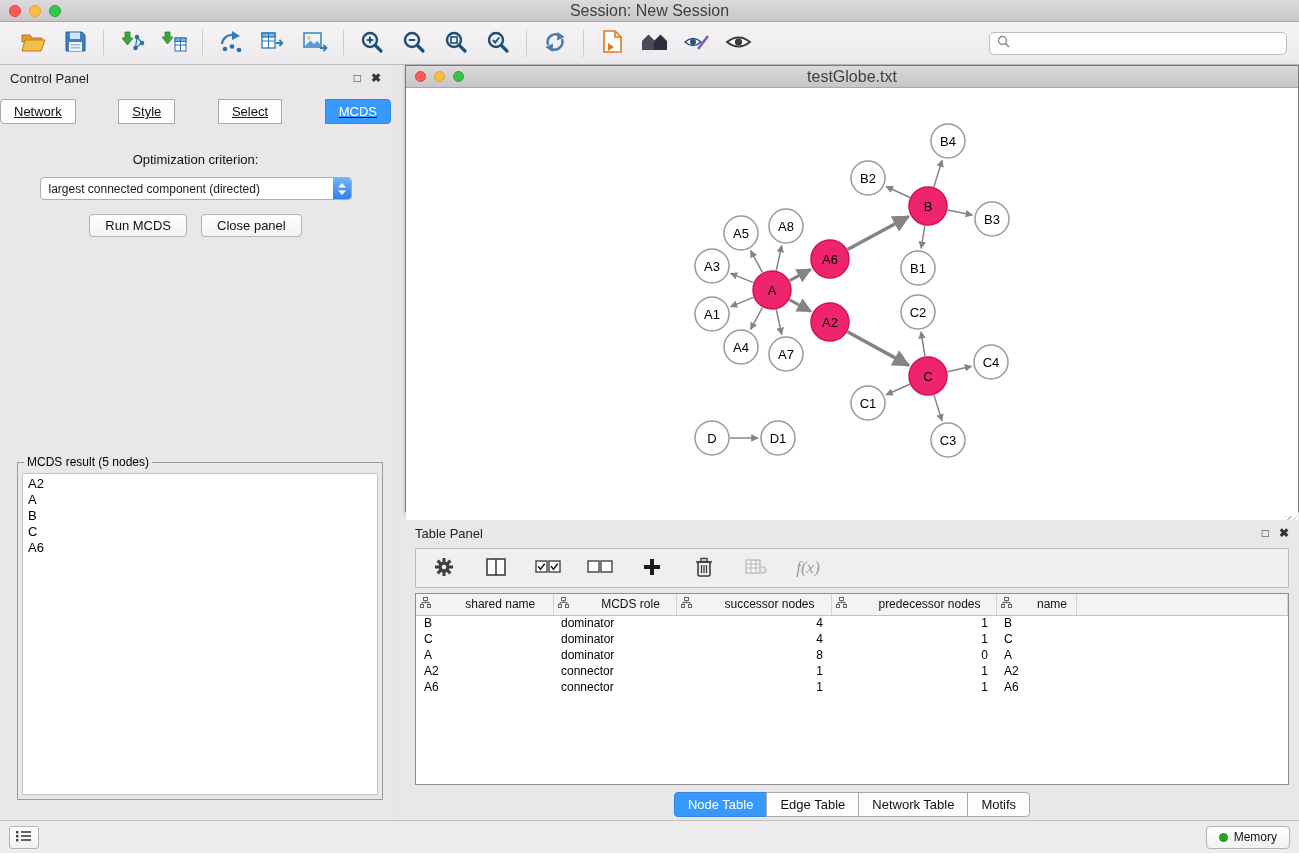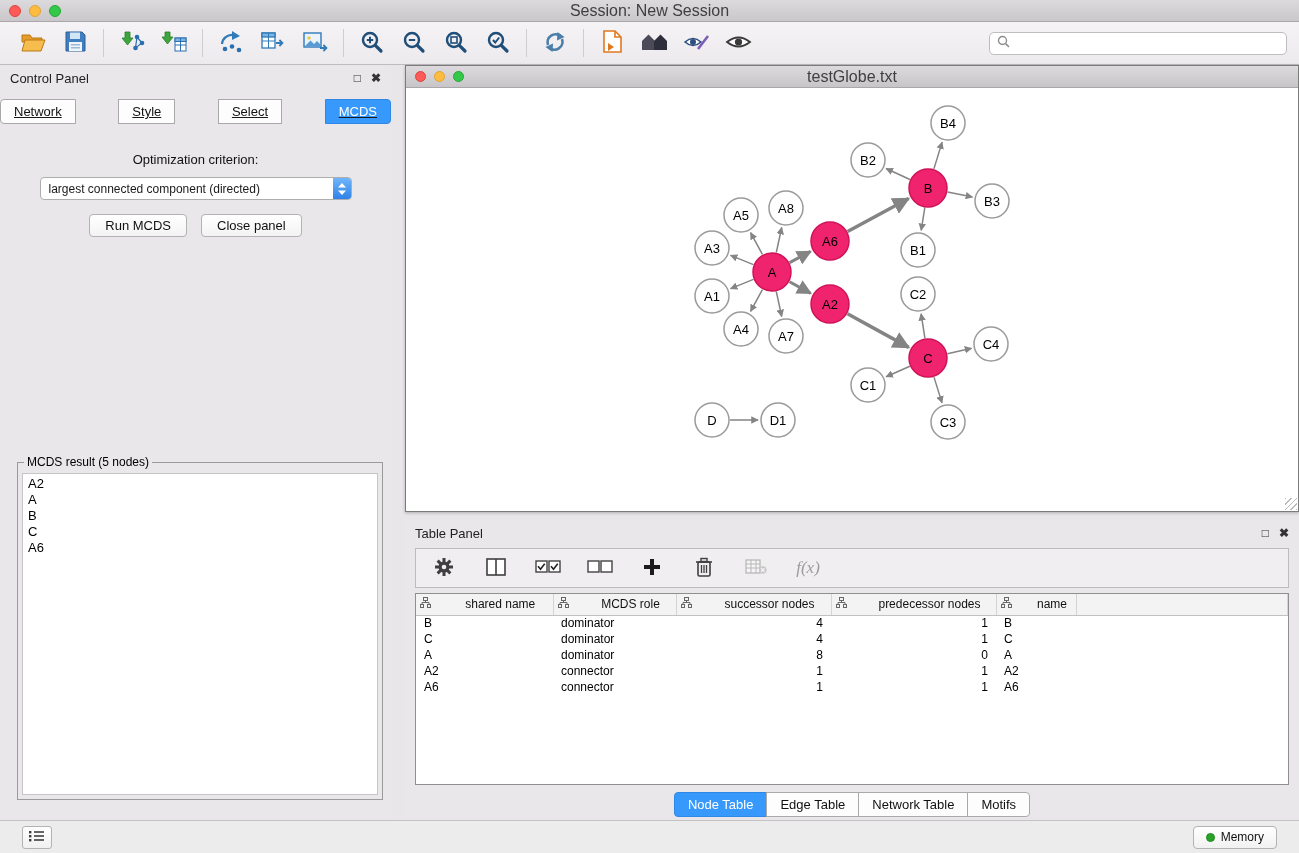--- a/index.html
+++ b/index.html
@@ -52,21 +52,21 @@
     border:1px solid #9a9a9a; padding:4px; font-size:12px; }
   .result-fieldset legend { font-size:12px; padding:0 3px; margin-left:2px; color:#000; }
   .result-list { background:#fff; border:1px solid #c6c6c6; width:100%; height:100%; overflow:auto; padding:2px 0; }
   .result-item { font-size:13px; padding:0 5px; line-height:16px; color:#000; }
 
   
   .network-window { position:absolute; left:405px; top:65px; width:894px; height:447px;
     border:1px solid #7b7b7b; background:#fff; box-shadow:0 1px 3px rgba(0,0,0,.25); }
   .nw-titlebar { height:22px; background:linear-gradient(#dcdadc,#c7c5c7); border-bottom:1px solid #a9a7a9;
     display:flex; align-items:center; justify-content:center; position:relative; }
-  .nw-content { position:relative; width:100%; height:423px; background:#fff; overflow:hidden; }
+  .nw-content { position:relative; width:100%; height:423px; background:#fff; overflow:hidden;margin-top:18px; }
   .nw-content svg { display:block; }
   .nw-content svg text { font-family:"Liberation Sans",sans-serif; }
   .grip { position:absolute; right:1px; bottom:1px; width:12px; height:12px;
     background:repeating-linear-gradient(135deg,#bbb 0 1px,transparent 1px 4px); }
 
   
   .table-panel { position:absolute; left:405px; top:520px; width:894px; height:296px; background:#e9e7e9; }
   .tp-toolbar { margin:2px 10px 0 10px; height:40px; background:#f0eef0; border:1px solid #bdbbbd;
     display:flex; align-items:center; padding:0 10px; gap:16px; }
   .tp-btn { width:36px; height:34px; display:flex; align-items:center; justify-content:center; background:transparent; border:none; }
@@ -76,21 +76,21 @@
   table.node-table th { height:21px; background:#f3f3f3; border-right:1px solid #d4d4d4; border-bottom:1px solid #c2c2c2;
     font-weight:normal; font-size:12px; color:#111; padding:0 4px; }
   table.node-table th .th-inner { display:flex; align-items:center; gap:21px; }
   table.node-table th .th-label { flex:1; text-align:center; white-space:nowrap; overflow:hidden; }
   table.node-table td { font-size:12px; height:16px; padding:0 8px; white-space:nowrap; color:#000; }
   td.num { text-align:right; padding-right:14px; }
   .tp-tabs { display:flex; justify-content:center; margin-top:7px; }
 
   
   .statusbar { position:absolute; left:0; bottom:0; width:100%; height:33px; background:#ececec;
-    border-top:1px solid #c3c3c3; display:flex; align-items:center; padding:0 22px; }
+    border-top:1px solid #c3c3c3; display:flex; align-items:center; padding:0 9px; }
   .list-btn { width:30px; height:23px; background:linear-gradient(#fff,#f0f0f0); border:1px solid #b3b3b3;
     border-radius:3px; display:flex; align-items:center; justify-content:center; }
   .memory-btn { margin-left:auto; height:23px; padding:0 12px; background:linear-gradient(#fff,#f1f1f1);
     border:1px solid #b3b3b3; border-radius:4px; display:flex; align-items:center; gap:6px; font-size:12px; color:#111; }
   .memory-dot { width:9px; height:9px; border-radius:50%; background:#27a427; border:1px solid #1d8a1d; }
 </style>
 </head>
 <body>
 
 <div class="titlebar">

